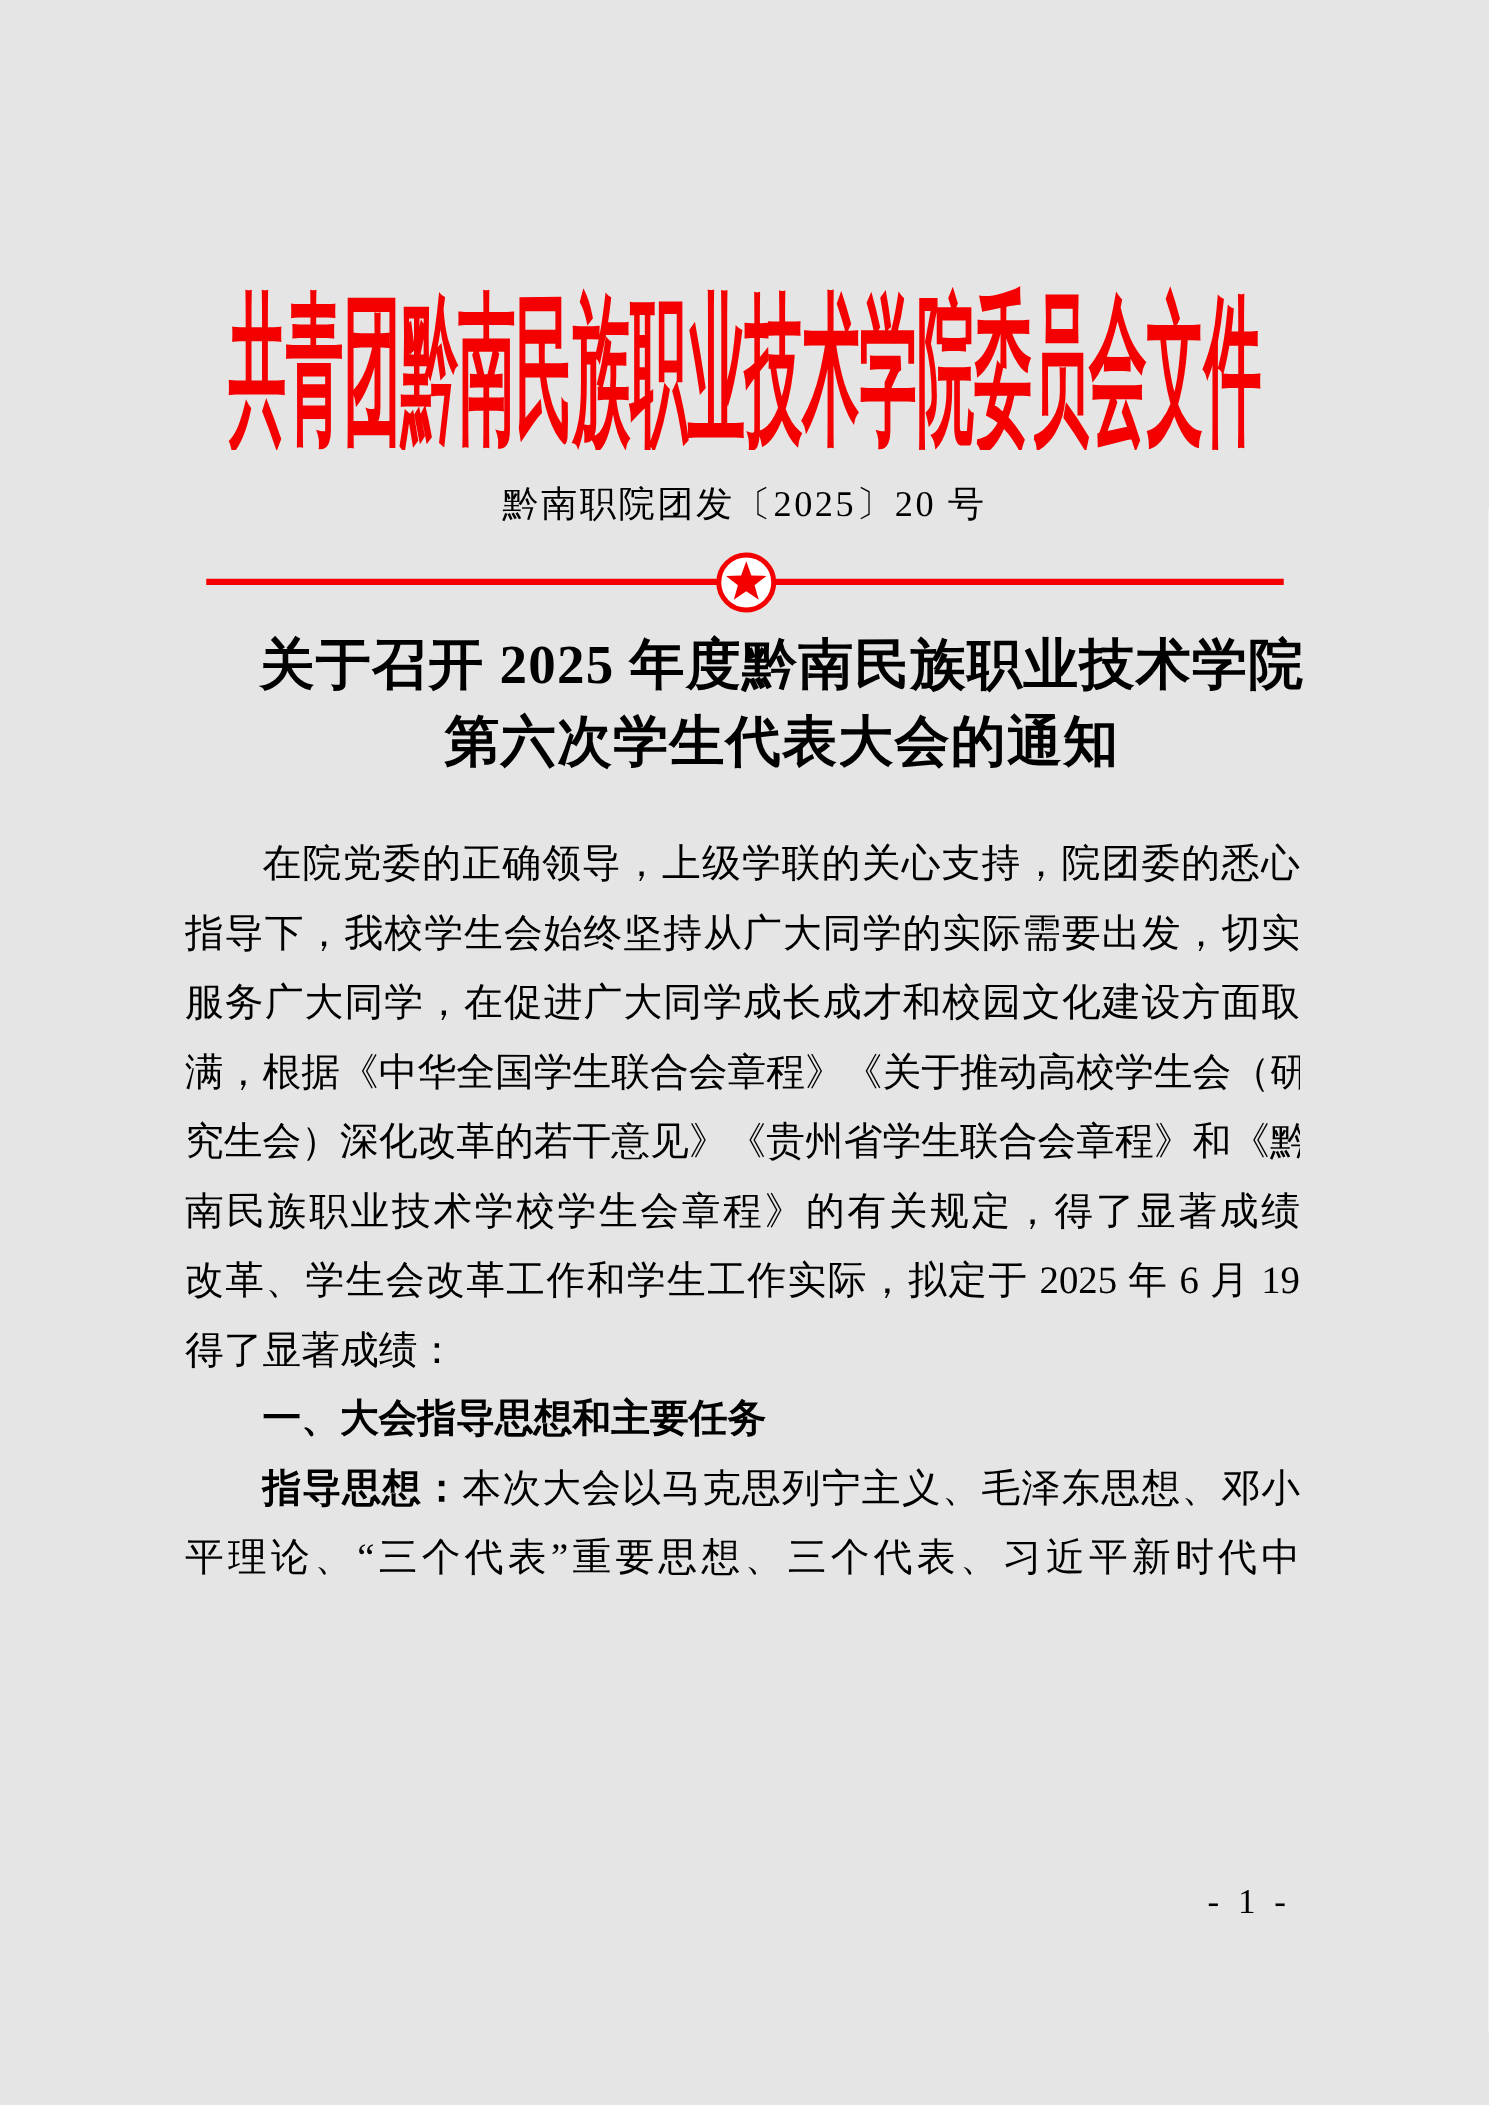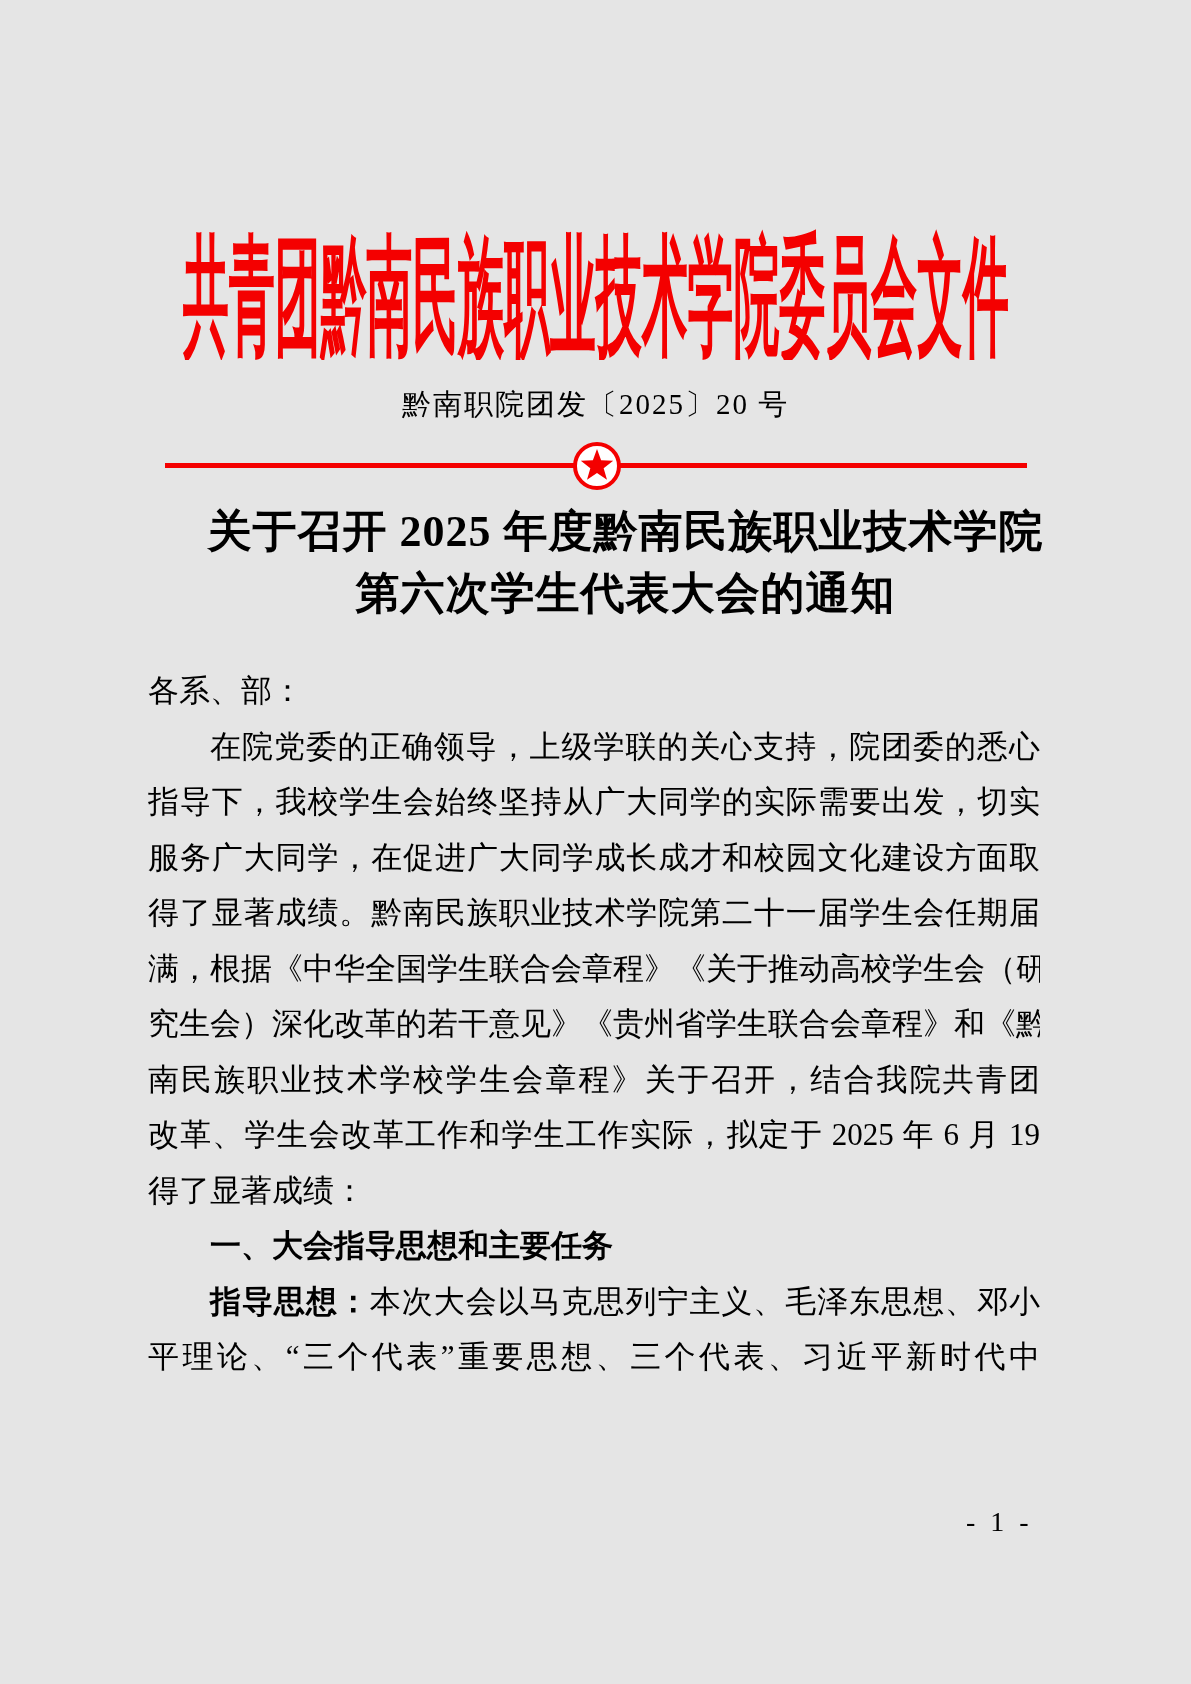--- a/index.html
+++ b/index.html
@@ -70,29 +70,27 @@
   <div class="rule"></div>
   <svg class="star-wrap" viewBox="0 0 50 50" width="50" height="50">
     <circle cx="25" cy="25" r="22" fill="#ffffff" stroke="#f40000" stroke-width="4"></circle>
     <polygon fill="#f40000" points="25,8 29.11,19.34 41.17,19.75 31.66,27.16 34.99,38.75 25,32 15.01,38.75 18.34,27.16 8.83,19.75 20.89,19.34"></polygon>
   </svg>
 
   <div class="title-line title-1">关于召开 2025 年度黔南民族职业技术学院</div>
   <div class="title-line title-2">第六次学生代表大会的通知</div>
 
   <div class="body-block">
-    <div class="bline noj">各系、部：</div>
 
     <div class="bline ind">在院党委的正确领导，上级学联的关心支持，院团委的悉心</div>
     <div class="bline">指导下，我校学生会始终坚持从广大同学的实际需要出发，切实</div>
     <div class="bline">服务广大同学，在促进广大同学成长成才和校园文化建设方面取</div>
-    <div class="bline">得了显著成绩。黔南民族职业技术学院第二十一届学生会任期届</div>
     <div class="bline">满，根据《中华全国学生联合会章程》《关于推动高校学生会（研</div>
     <div class="bline">究生会）深化改革的若干意见》《贵州省学生联合会章程》和《黔</div>
-    <div class="bline">南民族职业技术学校学生会章程》关于召开，结合我院共青团</div>
+    <div class="bline">南民族职业技术学校学生会章程》的有关规定，得了显著成绩</div>
     <div class="bline">改革、学生会改革工作和学生工作实际，拟定于 2025 年 6 月 19</div>
     <div class="bline noj">得了显著成绩：</div>
 
     <div class="bline noj ind hei">一、大会指导思想和主要任务</div>
 
     <div class="bline ind"><span class="blabel">指导思想：</span><span>本次大会以马克思列宁主义、毛泽东思想、邓小</span></div>
     <div class="bline">平理论、“三个代表”重要思想、三个代表、习近平新时代中</div>
   </div>
 
   <div class="pagenum">- 1 -</div>

